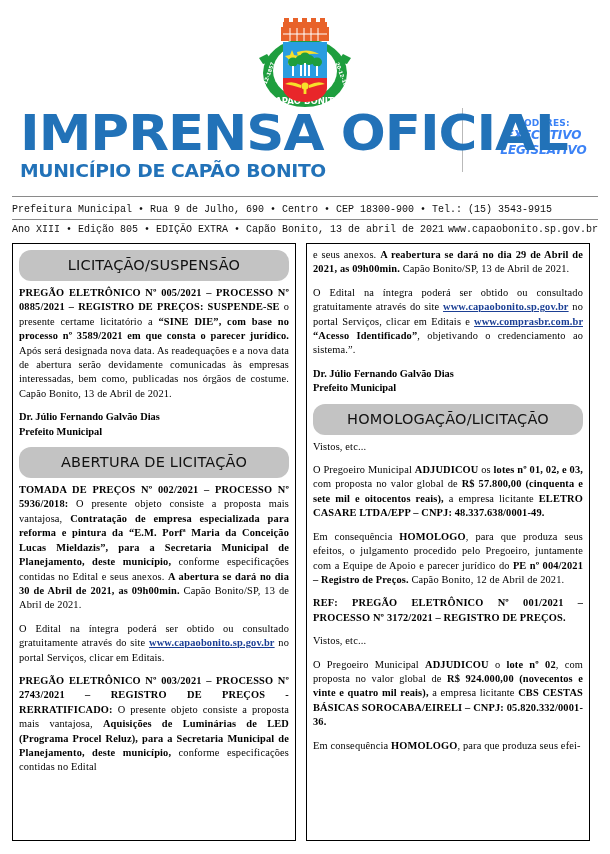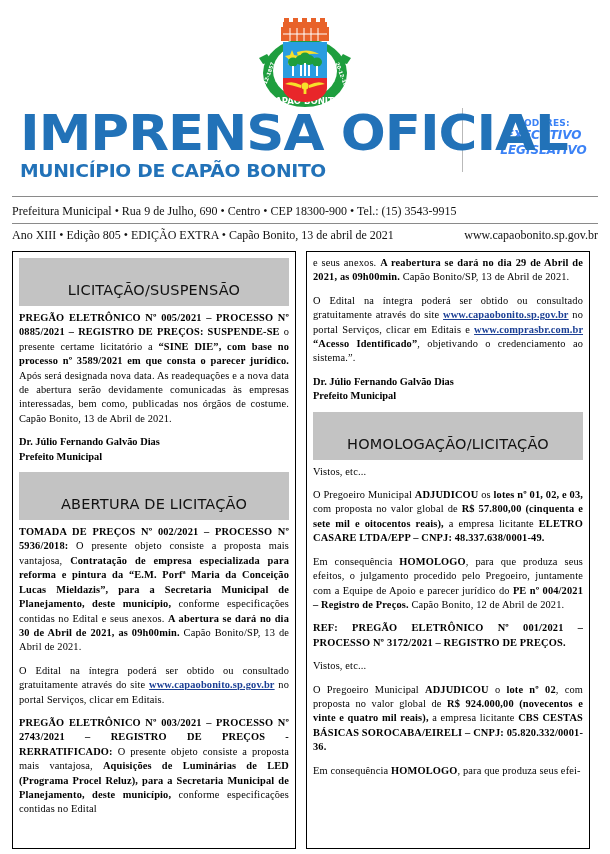--- a/index.html
+++ b/index.html
@@ -84,22 +84,22 @@
   }
   .powers .p-label { font-size: 9px; letter-spacing: 0.2px; }
   .powers .p-item  { font-size: 12px; line-height: 15px; font-style: italic; }
 
   
   .rule {
     border-top: 1px solid #8a8a8a;
     margin: 0;
   }
   .infobar {
-    font-family: Liberation Serif, serif;
-    font-size: 12px;
+    font-family: Liberation Mono, monospace;
+    font-size: 10px;
     color: #111;
     padding-top: 5px;
     text-align: right;
   }
   .infoline {
     display: flex;
     justify-content: space-between;
     align-items: baseline;
     padding: 2px 0 4px 0;
   }
@@ -122,22 +122,23 @@
   .col-inner {
     padding: 4px 6px 0 6px;
   }
   .sec-head {
     background: #c3c3c3;
     text-align: center;
     font-family: "DejaVu Sans", sans-serif;
     font-size: 14.5px;
     letter-spacing: 0.2px;
     color: #111;
-    padding: 24px 0 8px 0;
+    padding: 7px 0 8px 0;
     margin: 2px 0 5px 0;
+    border-radius: 12px;
   }
   p.body {
     font-family: "Liberation Serif", serif;
     font-size: 10.4px;
     line-height: 14.4px;
     text-align: justify;
     margin: 0 0 9px 0;
     letter-spacing: 0.15px;
   }
   .sig {

